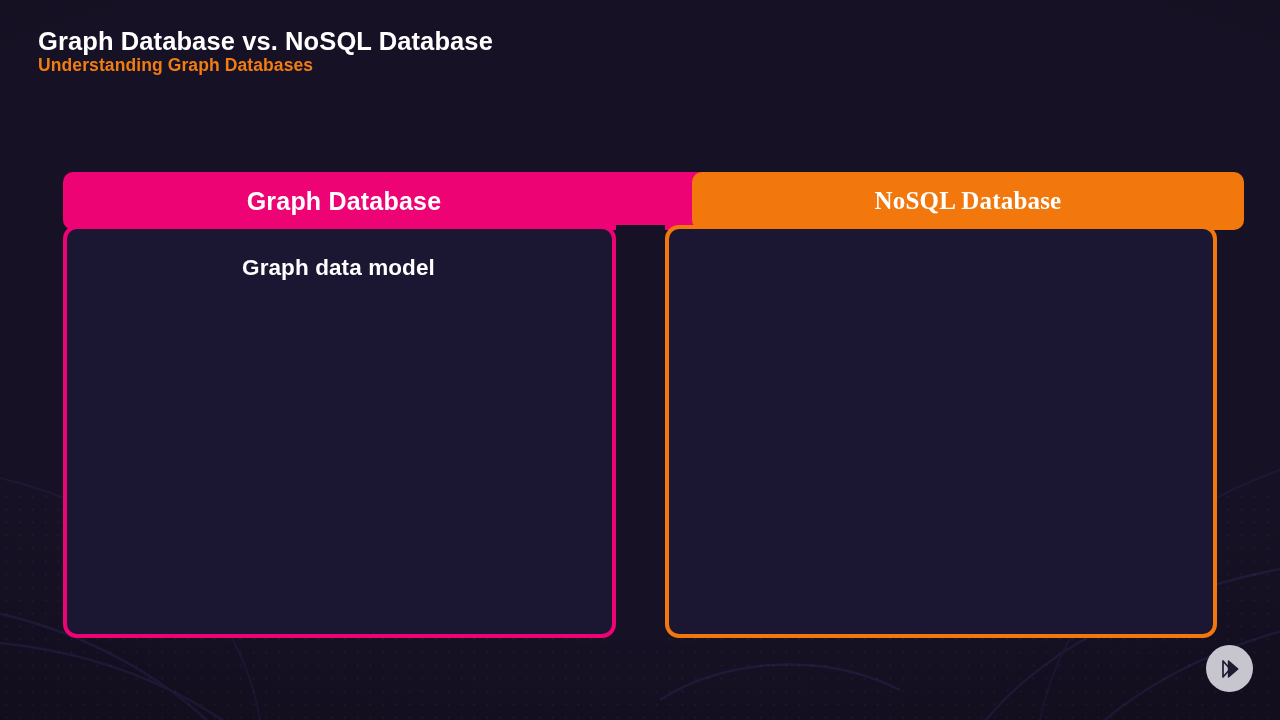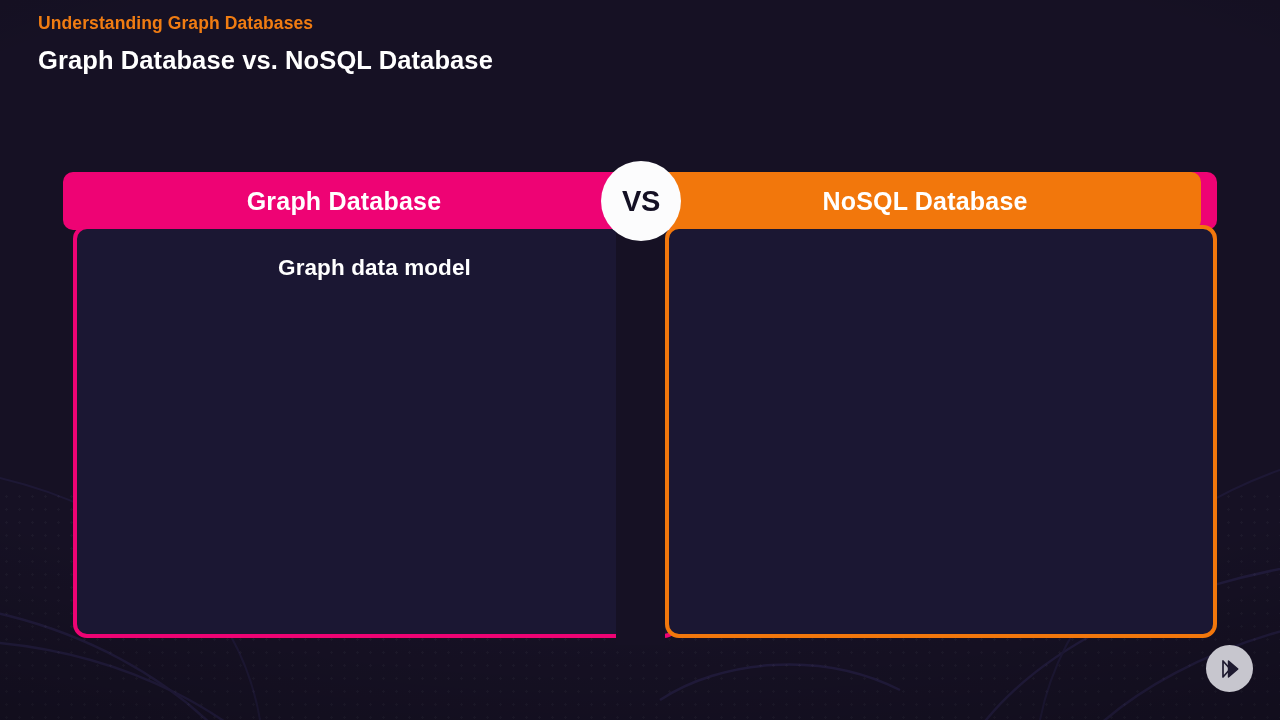--- a/index.html
+++ b/index.html
@@ -118,34 +118,35 @@
   }
 
   
   #panel-left { left: 0; }
   #panel-left .panel-header {
     left: 63px;
     width: 1154px;
     background: #EE0374;
   }
   #panel-left .panel-body {
-    left: 73px;
-    width: 605px;
+    left: 63px;
+    width: 553px;
     height: 413px;
     border-color: #EE0374;
   }
   #panel-left .panel-header-label { position: relative; left: -296px; }
 
   
   #panel-right { left: 0; }
   #panel-right .panel-header {
-    left: 649px;
+    left: 692px;
     width: 552px;
     background: #F2770C;
     border-radius: 10px;
+    font-family: Liberation Serif, serif;
   }
   #panel-right .panel-body {
     left: 665px;
     width: 552px;
     height: 413px;
     border-color: #F2770C;
   }
 
   
   #panel-right .panel-header { z-index: 3; }
@@ -215,22 +216,22 @@
     <g fill="none" stroke="#241E44" stroke-width="2">
       <path d="M -40 470 C 140 500 240 600 260 720"></path>
       <path d="M 1280 470 C 1140 520 1060 620 1040 720"></path>
     </g>
   </svg>
   <div id="bg-dots"></div>
   <div id="bg-vignette"></div>
 </div>
 
 <div id="slide-header">
+  <div id="slide-title">Graph Database vs. NoSQL Database</div>
   <div id="eyebrow">Understanding Graph Databases</div>
-  <div id="slide-title">Graph Database vs. NoSQL Database</div>
 </div>
 
 <div id="comparison">
 
   <div id="panel-left" class="vs-panel">
     <div class="panel-header">
       <span class="panel-header-label">Graph Database</span>
     </div>
     <div class="panel-body">
       <div class="panel-item">Graph data model</div>
@@ -239,23 +240,20 @@
 
   <div id="panel-right" class="vs-panel">
     <div class="panel-header">
       <span class="panel-header-label">NoSQL Database</span>
     </div>
     <div class="panel-body"></div>
   </div>
 
   <div id="panel-gap"></div>
 
-  <div id="vs-badge">
-    <span id="vs-badge-label">VS</span>
-  </div>
 </div>
 
 <div id="brand-logo">
   <svg width="26" height="26" viewBox="0 0 26 26">
     <path d="M6 5 L6 21 L13.2 13 Z" fill="none" stroke="#1E1A30" stroke-width="1.7" stroke-linejoin="round"></path>
     <path d="M11.5 5 L11.5 21 L20.8 13 Z" fill="#1E1A30" stroke="#1E1A30" stroke-width="1.4" stroke-linejoin="round"></path>
   </svg>
 </div>
 
 </body></html>

